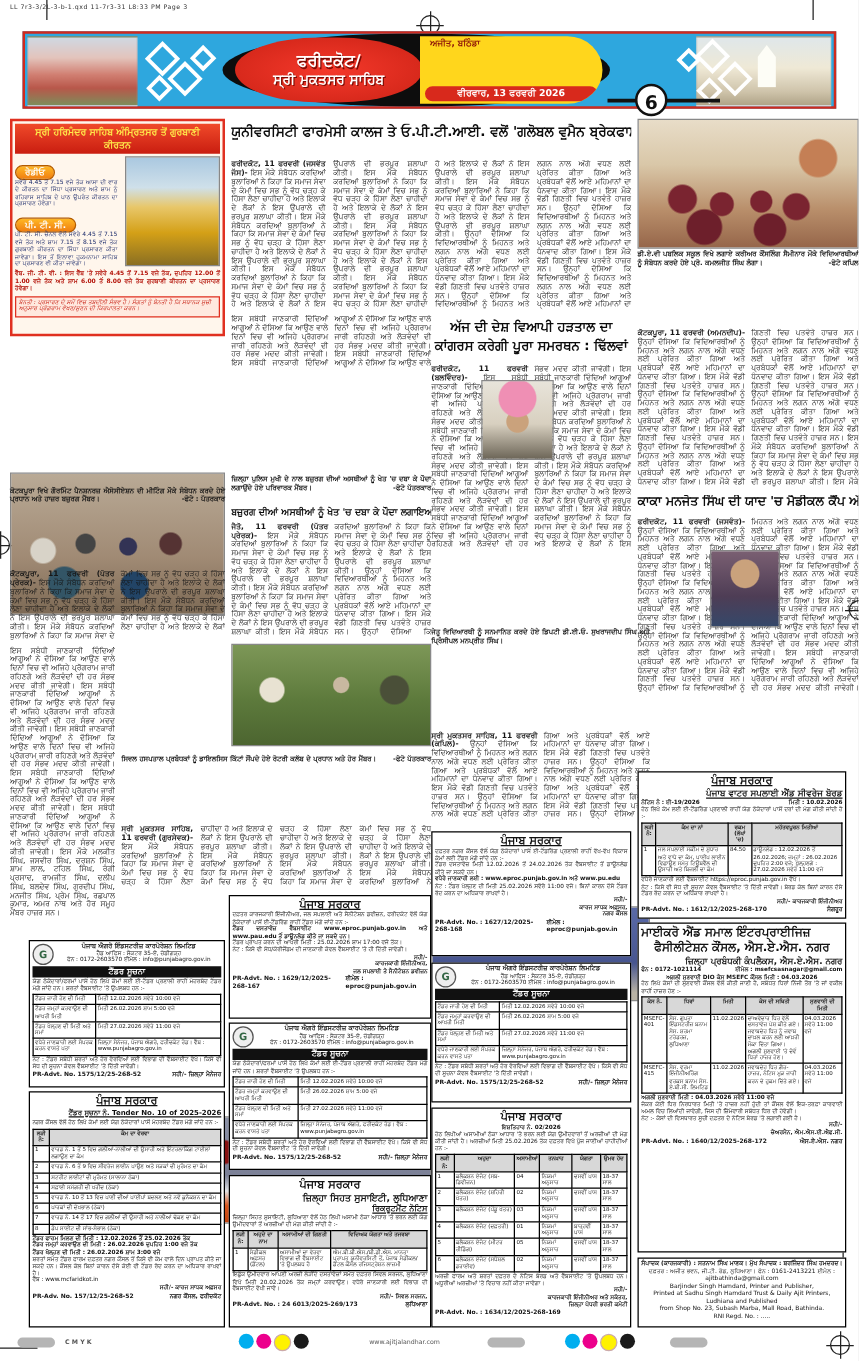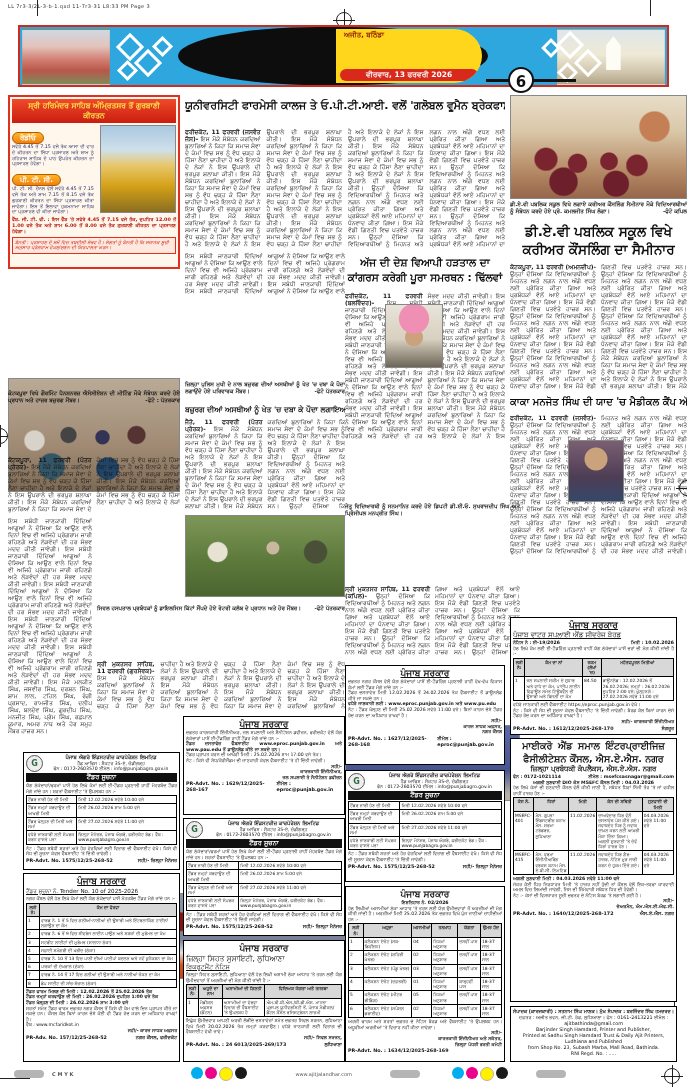--- a/index.html
+++ b/index.html
@@ -95,21 +95,21 @@
   
   .kbox{border:2px solid #e03020;background:#fff6ec;box-sizing:border-box;padding:2px;}
   .ktitle{background:linear-gradient(180deg,#f04a2a,#c91d10);color:#ffe94a;font-size:7.5px;font-weight:bold;text-align:center;padding:2px 12px;}
   .kpill{display:inline-block;background:linear-gradient(180deg,#ffb824,#f07f12);color:#fff;font-weight:bold;font-size:7px;padding:1px 7px;border-radius:6px;border:1px solid #b35b00;}
   .ktext{font-size:4.8px;line-height:5.8px;color:#1a2a6a;text-align:justify;}
   .kred{color:#b31208;}
   .knote{border:1px solid #e03020;background:#ffe9df;color:#c41508;font-size:4.8px;line-height:5.8px;padding:2px;font-style:italic;}
   
   .adbox{border:1px solid #000;background:#fff;box-sizing:border-box;padding:2px;font-size:4.6px;line-height:5.6px;color:#111;}
   .ad-title{font-size:9px;font-weight:bold;text-align:center;text-decoration:underline;line-height:11px;}
-  .ad-sub{font-size:7px;font-weight:normal;text-align:left;text-decoration:underline;line-height:9px;}
+  .ad-sub{font-size:7px;font-weight:bold;text-align:right;text-decoration:underline;line-height:9px;}
   .blackbar{background:#111;color:#fff;text-align:center;font-weight:bold;font-size:6.5px;line-height:9px;margin:1px 0;}
   .adtable{width:100%;border-collapse:collapse;margin:1px 0;}
   .adtable td,.adtable th{border:0.5px solid #000;padding:1px;font-size:4.4px;line-height:5.2px;vertical-align:top;text-align:left;}
   .adtable th{background:#d8d8d8;font-weight:bold;text-align:center;}
   .prline{display:flex;justify-content:space-between;font-weight:bold;font-size:4.8px;margin-top:1px;}
   .sd{text-align:right;font-weight:bold;}
   .just{text-align:justify;}
   .ad-logo{width:15px;height:15px;border:1px solid #555;border-radius:50%;background:#eee;display:flex;align-items:center;justify-content:center;font-size:8px;font-weight:bold;color:#364;}
   .imprint{font-size:4.8px;line-height:6px;text-align:center;}
 </style>
@@ -138,20 +138,24 @@
     <div class="dia" style="left:118px;top:26px;width:14px;height:14px;"></div>
     <div class="dia" style="left:100px;top:36px;width:9px;height:9px;"></div>
     <div class="dia" style="left:135px;top:12px;width:9px;height:9px;"></div>
     <div class="dia" style="left:540px;top:8px;width:14px;height:14px;"></div>
     <div class="dia" style="left:558px;top:26px;width:14px;height:14px;"></div>
     <div class="dia" style="left:540px;top:38px;width:9px;height:9px;"></div>
     <div class="dia" style="left:524px;top:14px;width:8px;height:8px;"></div>
 
     <div class="abs pageline"></div>
     <div class="abs logo-oval">
+      <div class="logo-red">
+        <div class="l1">ਫਰੀਦਕੋਟ/</div>
+        <div class="l2">ਸ੍ਰੀ ਮੁਕਤਸਰ ਸਾਹਿਬ</div>
+      </div>
       <div class="logo-yellow">
         <div class="logo-sub">ਅਜੀਤ, ਬਠਿੰਡਾ</div>
         <div class="logo-date">ਵੀਰਵਾਰ, 13 ਫਰਵਰੀ 2026</div>
       </div>
     </div>
     <div class="abs pagecirc">6</div>
   </div>
 
   <div class="abs kbox" style="left:8px;top:95px;width:172px;height:174px;">
     <div class="ktitle">ਸ੍ਰੀ ਹਰਿਮੰਦਰ ਸਾਹਿਬ ਅੰਮ੍ਰਿਤਸਰ ਤੋਂ ਗੁਰਬਾਣੀ ਕੀਰਤਨ</div>
@@ -176,21 +180,20 @@
   </div>
   <div class="abs body-txt cols2" style="left:185px;top:252px;width:160px;height:43px;overflow:hidden;">
     <span>ਇਸ ਸਬੰਧੀ ਜਾਣਕਾਰੀ ਦਿੰਦਿਆਂ ਆਗੂਆਂ ਨੇ ਦੱਸਿਆ ਕਿ ਆਉਣ ਵਾਲੇ ਦਿਨਾਂ ਵਿਚ ਵੀ ਅਜਿਹੇ ਪ੍ਰੋਗਰਾਮ ਜਾਰੀ ਰਹਿਣਗੇ ਅਤੇ ਲੋੜਵੰਦਾਂ ਦੀ ਹਰ ਸੰਭਵ ਮਦਦ ਕੀਤੀ ਜਾਵੇਗੀ। ਇਸ ਸਬੰਧੀ ਜਾਣਕਾਰੀ ਦਿੰਦਿਆਂ ਆਗੂਆਂ ਨੇ ਦੱਸਿਆ ਕਿ ਆਉਣ ਵਾਲੇ ਦਿਨਾਂ ਵਿਚ ਵੀ ਅਜਿਹੇ ਪ੍ਰੋਗਰਾਮ ਜਾਰੀ ਰਹਿਣਗੇ ਅਤੇ ਲੋੜਵੰਦਾਂ ਦੀ ਹਰ ਸੰਭਵ ਮਦਦ ਕੀਤੀ ਜਾਵੇਗੀ। ਇਸ ਸਬੰਧੀ ਜਾਣਕਾਰੀ ਦਿੰਦਿਆਂ ਆਗੂਆਂ ਨੇ ਦੱਸਿਆ ਕਿ ਆਉਣ ਵਾਲੇ ਦਿਨਾਂ ਵਿਚ ਵੀ ਅਜਿਹੇ ਪ੍ਰੋਗਰਾਮ ਜਾਰੀ ਰਹਿਣਗੇ ਅਤੇ ਲੋੜਵੰਦਾਂ ਦੀ ਹਰ ਸੰਭਵ ਮਦਦ ਕੀਤੀ ਜਾਵੇਗੀ।</span>
   </div>
 
   <div class="abs photo ph-class" style="left:510px;top:95px;width:177px;height:104px;"></div>
   <div class="abs caption" style="left:510px;top:201px;width:177px;">
     <span>ਡੀ.ਏ.ਵੀ ਪਬਲਿਕ ਸਕੂਲ ਵਿਖੇ ਲਗਾਏ ਕਰੀਅਰ ਕੌਂਸਲਿੰਗ ਸੈਮੀਨਾਰ ਮੌਕੇ ਵਿਦਿਆਰਥੀਆਂ ਨੂੰ ਸੰਬੋਧਨ ਕਰਦੇ ਹੋਏ ਪ੍ਰੋ. ਕਮਲਜੀਤ ਸਿੰਘ ਲੰਗਾ।</span>
     <span class="credit">-ਫੋਟੋ ਕਪਿਲ</span>
   </div>
-  <div class="abs hl" style="left:510px;top:222px;width:177px;font-size:13.5px;line-height:18px;">ਡੀ.ਏ.ਵੀ ਪਬਲਿਕ ਸਕੂਲ ਵਿਖੇ ਕਰੀਅਰ ਕੌਂਸਲਿੰਗ ਦਾ ਸੈਮੀਨਾਰ</div>
   <div class="abs body-txt cols2" style="left:510px;top:263px;width:177px;height:128px;overflow:hidden;">
     <span class="dateline">ਕੋਟਕਪੂਰਾ, 11 ਫਰਵਰੀ (ਅਮਨਦੀਪ)-</span>
     <span>ਉਨ੍ਹਾਂ ਦੱਸਿਆ ਕਿ ਵਿਦਿਆਰਥੀਆਂ ਨੂੰ ਮਿਹਨਤ ਅਤੇ ਲਗਨ ਨਾਲ ਅੱਗੇ ਵਧਣ ਲਈ ਪ੍ਰੇਰਿਤ ਕੀਤਾ ਗਿਆ ਅਤੇ ਪ੍ਰਬੰਧਕਾਂ ਵੱਲੋਂ ਆਏ ਮਹਿਮਾਨਾਂ ਦਾ ਧੰਨਵਾਦ ਕੀਤਾ ਗਿਆ। ਇਸ ਮੌਕੇ ਵੱਡੀ ਗਿਣਤੀ ਵਿਚ ਪਤਵੰਤੇ ਹਾਜ਼ਰ ਸਨ। ਉਨ੍ਹਾਂ ਦੱਸਿਆ ਕਿ ਵਿਦਿਆਰਥੀਆਂ ਨੂੰ ਮਿਹਨਤ ਅਤੇ ਲਗਨ ਨਾਲ ਅੱਗੇ ਵਧਣ ਲਈ ਪ੍ਰੇਰਿਤ ਕੀਤਾ ਗਿਆ ਅਤੇ ਪ੍ਰਬੰਧਕਾਂ ਵੱਲੋਂ ਆਏ ਮਹਿਮਾਨਾਂ ਦਾ ਧੰਨਵਾਦ ਕੀਤਾ ਗਿਆ। ਇਸ ਮੌਕੇ ਵੱਡੀ ਗਿਣਤੀ ਵਿਚ ਪਤਵੰਤੇ ਹਾਜ਼ਰ ਸਨ। ਉਨ੍ਹਾਂ ਦੱਸਿਆ ਕਿ ਵਿਦਿਆਰਥੀਆਂ ਨੂੰ ਮਿਹਨਤ ਅਤੇ ਲਗਨ ਨਾਲ ਅੱਗੇ ਵਧਣ ਲਈ ਪ੍ਰੇਰਿਤ ਕੀਤਾ ਗਿਆ ਅਤੇ ਪ੍ਰਬੰਧਕਾਂ ਵੱਲੋਂ ਆਏ ਮਹਿਮਾਨਾਂ ਦਾ ਧੰਨਵਾਦ ਕੀਤਾ ਗਿਆ। ਇਸ ਮੌਕੇ ਵੱਡੀ ਗਿਣਤੀ ਵਿਚ ਪਤਵੰਤੇ ਹਾਜ਼ਰ ਸਨ। ਉਨ੍ਹਾਂ ਦੱਸਿਆ ਕਿ ਵਿਦਿਆਰਥੀਆਂ ਨੂੰ ਮਿਹਨਤ ਅਤੇ ਲਗਨ ਨਾਲ ਅੱਗੇ ਵਧਣ ਲਈ ਪ੍ਰੇਰਿਤ ਕੀਤਾ ਗਿਆ ਅਤੇ ਪ੍ਰਬੰਧਕਾਂ ਵੱਲੋਂ ਆਏ ਮਹਿਮਾਨਾਂ ਦਾ ਧੰਨਵਾਦ ਕੀਤਾ ਗਿਆ। ਇਸ ਮੌਕੇ ਵੱਡੀ ਗਿਣਤੀ ਵਿਚ ਪਤਵੰਤੇ ਹਾਜ਼ਰ ਸਨ। ਉਨ੍ਹਾਂ ਦੱਸਿਆ ਕਿ ਵਿਦਿਆਰਥੀਆਂ ਨੂੰ ਮਿਹਨਤ ਅਤੇ ਲਗਨ ਨਾਲ ਅੱਗੇ ਵਧਣ ਲਈ ਪ੍ਰੇਰਿਤ ਕੀਤਾ ਗਿਆ ਅਤੇ ਪ੍ਰਬੰਧਕਾਂ ਵੱਲੋਂ ਆਏ ਮਹਿਮਾਨਾਂ ਦਾ ਧੰਨਵਾਦ ਕੀਤਾ ਗਿਆ। ਇਸ ਮੌਕੇ ਵੱਡੀ ਗਿਣਤੀ ਵਿਚ ਪਤਵੰਤੇ ਹਾਜ਼ਰ ਸਨ।</span>
     <span>ਇਸ ਮੌਕੇ ਸੰਬੋਧਨ ਕਰਦਿਆਂ ਬੁਲਾਰਿਆਂ ਨੇ ਕਿਹਾ ਕਿ ਸਮਾਜ ਸੇਵਾ ਦੇ ਕੰਮਾਂ ਵਿਚ ਸਭ ਨੂੰ ਵੱਧ ਚੜ੍ਹ ਕੇ ਹਿੱਸਾ ਲੈਣਾ ਚਾਹੀਦਾ ਹੈ ਅਤੇ ਇਲਾਕੇ ਦੇ ਲੋਕਾਂ ਨੇ ਇਸ ਉਪਰਾਲੇ ਦੀ ਭਰਪੂਰ ਸ਼ਲਾਘਾ ਕੀਤੀ। ਇਸ ਮੌਕੇ ਸੰਬੋਧਨ ਕਰਦਿਆਂ ਬੁਲਾਰਿਆਂ ਨੇ ਕਿਹਾ ਕਿ ਸਮਾਜ ਸੇਵਾ ਦੇ ਕੰਮਾਂ ਵਿਚ ਸਭ ਨੂੰ ਵੱਧ ਚੜ੍ਹ ਕੇ ਹਿੱਸਾ ਲੈਣਾ ਚਾਹੀਦਾ ਹੈ ਅਤੇ ਇਲਾਕੇ ਦੇ ਲੋਕਾਂ ਨੇ ਇਸ ਉਪਰਾਲੇ ਦੀ ਭਰਪੂਰ ਸ਼ਲਾਘਾ ਕੀਤੀ। ਇਸ ਮੌਕੇ ਸੰਬੋਧਨ ਕਰਦਿਆਂ ਬੁਲਾਰਿਆਂ ਨੇ ਕਿਹਾ ਕਿ ਸਮਾਜ ਸੇਵਾ ਦੇ ਕੰਮਾਂ ਵਿਚ ਸਭ ਨੂੰ ਵੱਧ ਚੜ੍ਹ ਕੇ ਹਿੱਸਾ ਲੈਣਾ ਚਾਹੀਦਾ ਹੈ ਅਤੇ ਇਲਾਕੇ ਦੇ ਲੋਕਾਂ ਨੇ ਇਸ ਉਪਰਾਲੇ ਦੀ ਭਰਪੂਰ ਸ਼ਲਾਘਾ ਕੀਤੀ।</span>
   </div>
 
   <div class="abs photo ph-pension" style="left:8px;top:274px;width:172px;height:114px;"></div>
   <div class="abs caption" style="left:8px;top:390px;width:172px;">
     <span>ਕੋਟਕਪੂਰਾ ਵਿਖੇ ਗੌਰਮਿੰਟ ਪੈਨਸ਼ਨਰਜ਼ ਐਸੋਸੀਏਸ਼ਨ ਦੀ ਮੀਟਿੰਗ ਮੌਕੇ ਸੰਬੋਧਨ ਕਰਦੇ ਹੋਏ ਪ੍ਰਧਾਨ ਅਤੇ ਹਾਜ਼ਰ ਬਜ਼ੁਰਗ ਮੈਂਬਰ।</span>
     <span class="credit">-ਫੋਟੋ : ਪੱਤਰਕਾਰ</span>
@@ -581,23 +584,23 @@
     <div>ਵਧੇਰੇ ਜਾਣਕਾਰੀ ਲਈ ਵੈੱਬਸਾਈਟ https://eproc.punjab.gov.in ਵੇਖੋ।</div>
     <div class="just">ਨੋਟ : ਕਿਸੇ ਵੀ ਸੋਧ ਦੀ ਸੂਚਨਾ ਕੇਵਲ ਵੈੱਬਸਾਈਟ 'ਤੇ ਦਿੱਤੀ ਜਾਵੇਗੀ। ਬੋਰਡ ਕੋਲ ਬਿਨਾਂ ਕਾਰਨ ਦੱਸੇ ਟੈਂਡਰ ਰੱਦ ਕਰਨ ਦਾ ਅਧਿਕਾਰ ਰਾਖਵਾਂ ਹੈ।</div>
     <div class="sd">ਸਹੀ/- ਕਾਰਜਕਾਰੀ ਇੰਜੀਨੀਅਰ</div>
     <div class="prline">
         <span>PR-Advt. No. : 1612/12/2025-268-170</span>
         <span>ਸੰਗਰੂਰ</span>
       </div>
   </div>
 
   <div class="abs adbox" style="left:510px;top:738px;width:167px;height:264px;">
-    <div style="text-align:center;font-weight:bold;font-size:9.5px;line-height:12px;font-family:Liberation Mono, monospace;">ਮਾਈਕਰੋ ਐਂਡ ਸਮਾਲ ਇੰਟਰਪ੍ਰਾਈਜਿਜ਼</div>
+    <div style="font-weight:bold;font-size:9.5px;line-height:12px;">ਮਾਈਕਰੋ ਐਂਡ ਸਮਾਲ ਇੰਟਰਪ੍ਰਾਈਜਿਜ਼</div>
     <div style="text-align:center;font-weight:bold;font-size:9.5px;line-height:12px;">ਫੈਸੀਲੀਟੇਸ਼ਨ ਕੌਂਸਲ, ਐਸ.ਏ.ਐਸ. ਨਗਰ</div>
-    <div style="text-align:center;font-weight:bold;font-size:7px;line-height:9px;">ਜ਼ਿਲ੍ਹਾ ਪ੍ਰਬੰਧਕੀ ਕੰਪਲੈਕਸ, ਐਸ.ਏ.ਐਸ. ਨਗਰ</div>
+    <div style="text-align:right;font-weight:bold;font-size:7px;line-height:9px;">ਜ਼ਿਲ੍ਹਾ ਪ੍ਰਬੰਧਕੀ ਕੰਪਲੈਕਸ, ਐਸ.ਏ.ਐਸ. ਨਗਰ</div>
     <div style="display:flex;justify-content:space-between;font-weight:bold;">
       <span>ਫੋਨ : 0172-1021114</span>
         <span>ਈਮੇਲ : msefcsasnagar@gmail.com</span>
     </div>
     <div style="text-align:center;font-weight:bold;">ਅਗਲੀ ਸੁਣਵਾਈ DIO ਕੇਸ MSEFC ਕੌਂਸਲ ਮਿਤੀ : 04.03.2026</div>
     <div class="just">ਹੇਠ ਲਿਖੇ ਕੇਸਾਂ ਦੀ ਸੁਣਵਾਈ ਕੌਂਸਲ ਵੱਲੋਂ ਕੀਤੀ ਜਾਣੀ ਹੈ, ਸਬੰਧਤ ਧਿਰਾਂ ਨਿੱਜੀ ਤੌਰ 'ਤੇ ਜਾਂ ਵਕੀਲ ਰਾਹੀਂ ਹਾਜ਼ਰ ਹੋਣ :-</div>
     <table class="adtable">
       <tbody>
           <tr>
             <th>ਕੇਸ ਨੰ.</th>

